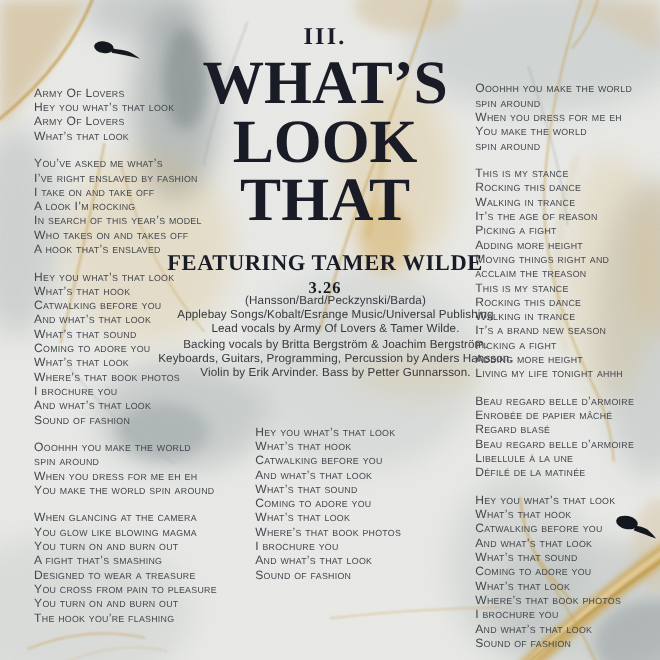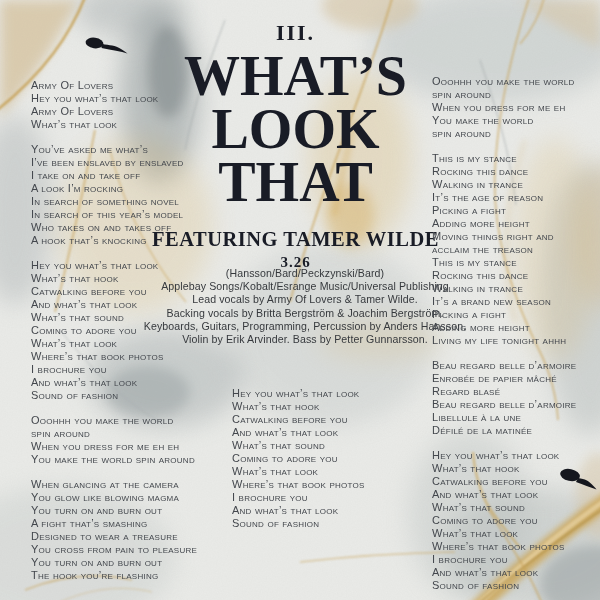--- a/index.html
+++ b/index.html
@@ -132,44 +132,43 @@
       <div class="title-block">
           <div class="title-line">WHAT’S</div>
           <div class="title-line">LOOK</div>
           <div class="title-line">THAT</div>
         </div>
       <div class="featuring">FEATURING TAMER WILDE</div>
       <div class="duration">3.26</div>
     </div>
 
     <div class="credits">
-        <div class="credit-line">(Hansson/Bard/Peckzynski/Bard)</div>
+        <div class="credit-line">(Hansson/Bard/Peckzynski/Barda)</div>
         <div class="credit-line">Applebay Songs/Kobalt/Esrange Music/Universal Publishing</div>
         <div class="credit-line">Lead vocals by Army Of Lovers &amp; Tamer Wilde.</div>
         <div class="credit-line">Backing vocals by Britta Bergström &amp; Joachim Bergström.</div>
         <div class="credit-line">Keyboards, Guitars, Programming, Percussion by Anders Hansson.</div>
         <div class="credit-line">Violin by Erik Arvinder. Bass by Petter Gunnarsson.</div>
       </div>
 
     <div class="col col-left">
         <div class="stanza">
           <div class="lyric-line">Army Of Lovers</div>
           <div class="lyric-line">Hey you what’s that look</div>
           <div class="lyric-line">Army Of Lovers</div>
           <div class="lyric-line">What’s that look</div>
         </div>
         <div class="stanza">
           <div class="lyric-line">You’ve asked me what’s</div>
-          <div class="lyric-line">I’ve been enslaved by enslaved</div>
+          <div class="lyric-line">I’ve right enslaved by fashion</div>
           <div class="lyric-line">I take on and take off</div>
           <div class="lyric-line">A look I’m rocking</div>
-          <div class="lyric-line">In search of something novel</div>
           <div class="lyric-line">In search of this year’s model</div>
           <div class="lyric-line">Who takes on and takes off</div>
-          <div class="lyric-line">A hook that’s knocking</div>
+          <div class="lyric-line">A hook that’s enslaved</div>
         </div>
         <div class="stanza">
           <div class="lyric-line">Hey you what’s that look</div>
           <div class="lyric-line">What’s that hook</div>
           <div class="lyric-line">Catwalking before you</div>
           <div class="lyric-line">And what’s that look</div>
           <div class="lyric-line">What’s that sound</div>
           <div class="lyric-line">Coming to adore you</div>
           <div class="lyric-line">What’s that look</div>
           <div class="lyric-line">Where’s that book photos</div>

